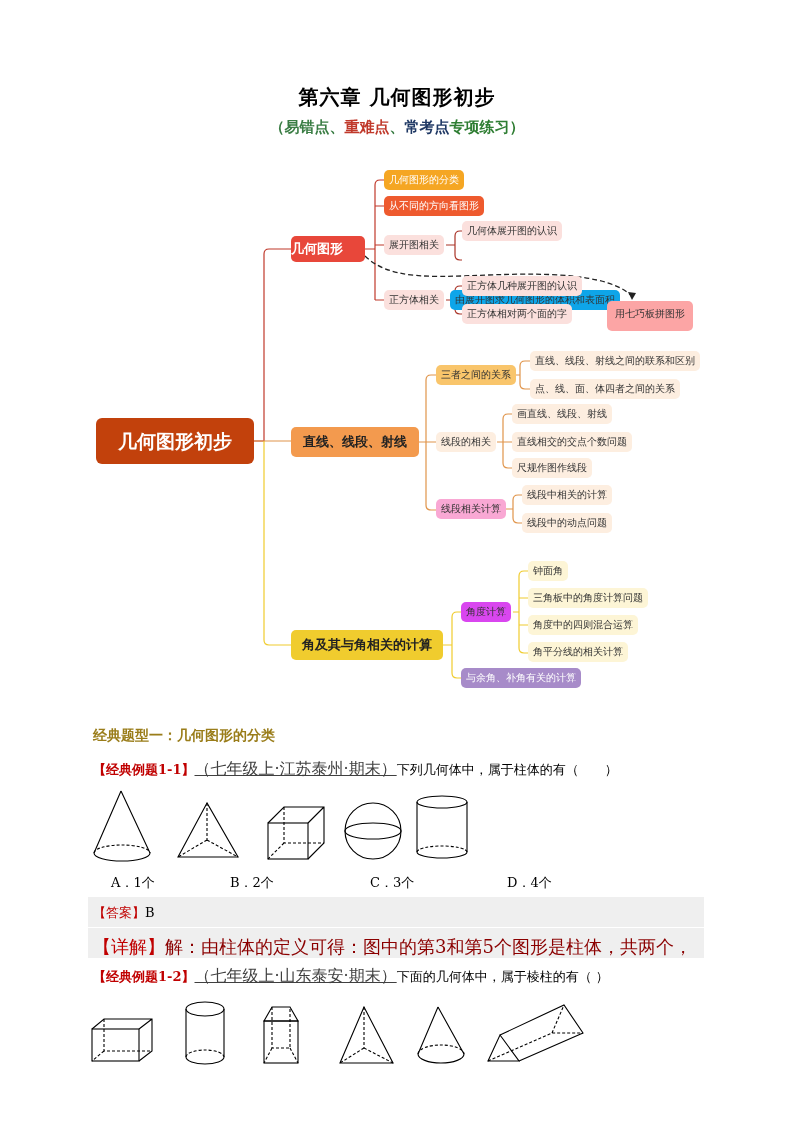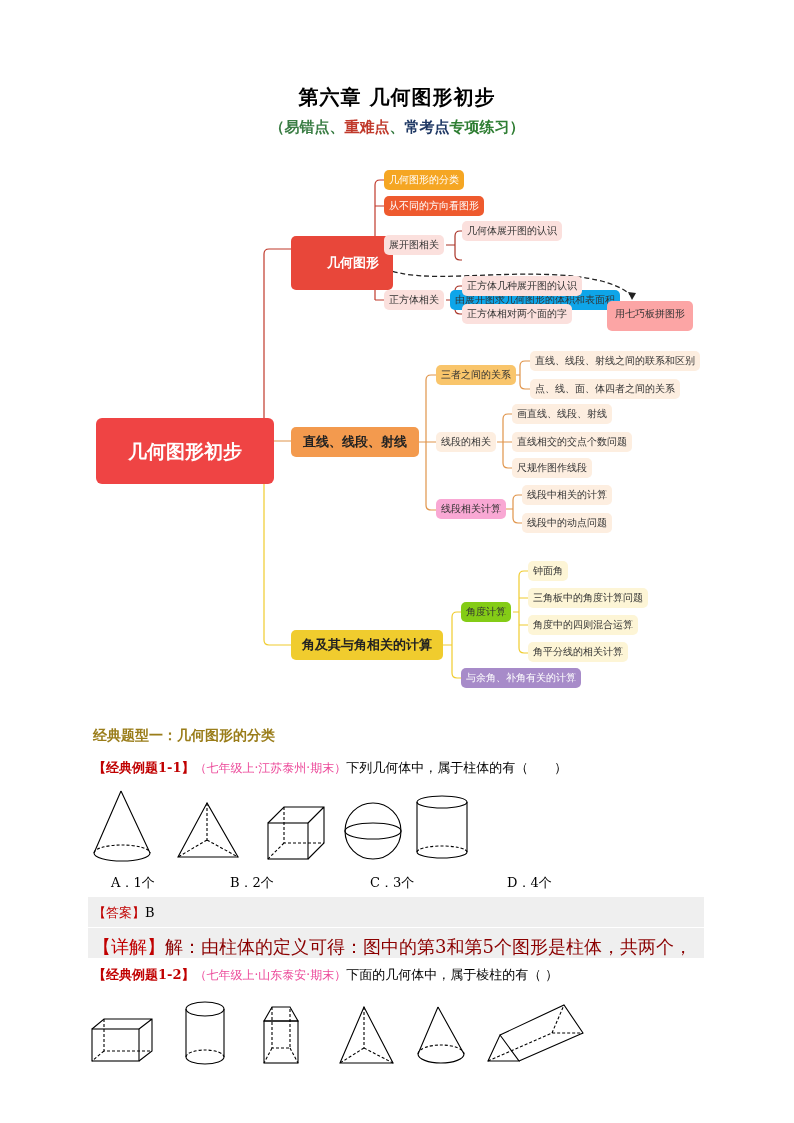--- a/index.html
+++ b/index.html
@@ -11,35 +11,35 @@
     .subtitle { left: 0; width: 794px; top: 118px; text-align: center; font-size: 15px; font-weight: bold;
                 font-family: "DejaVu Serif", serif; }
     .c-green { color: #3a7d44; margin-top: 44px; }
     .c-red { color: #c0392b; }
     .c-navy { color: #1f3864; }
     .c-dgreen { color: #2e7d32; }
 
     svg.mm { position: absolute; left: 0; top: 0; }
     .node { position: absolute; border-radius: 5px; font-size: 10px; line-height: 20px; height: 20px;
             padding: 0 5px; white-space: nowrap; color: #333; }
-    .root { left: 96px; top: 418px; width: 158px; height: 46px; line-height: 46px; background: #ef4444;
-            color: #fff; font-size: 19px; font-weight: bold; text-align: center; border-radius: 6px; padding: 10px; }
+    .root { left: 96px; top: 418px; width: 158px; height: 46px; line-height: 46px; background: #c2410c;
+            color: #fff; font-size: 19px; font-weight: bold; text-align: center; border-radius: 6px; padding: 0; }
     .b1 { left: 291px; top: 236px; width: 74px; height: 26px; line-height: 26px; background: #e8473a;
-          color: #fff; font-size: 13px; font-weight: bold; text-align: right; padding: 14px; }
+          color: #fff; font-size: 13px; font-weight: bold; text-align: left; padding: 0; }
     .b2 { left: 291px; top: 427px; width: 128px; height: 30px; line-height: 30px; background: #f39a4e;
           color: #222; font-size: 13px; font-weight: bold; text-align: center; padding: 0; }
     .b3 { left: 291px; top: 630px; width: 152px; height: 30px; line-height: 30px; background: #f0cc2e;
           color: #222; font-size: 13px; font-weight: bold; text-align: center; padding: 0; }
 
     .sec-title { left: 93px; top: 727px; font-size: 14px; font-weight: bold; color: #9a7d1a;
                  font-family: Liberation Mono, monospace; }
     .qline { left: 93px; top: 759px; font-size: 13px; font-family: "DejaVu Serif", serif; white-space: nowrap; }
     .qline2 { left: 93px; top: 966px; font-size: 13px; font-family: "DejaVu Serif", serif; white-space: nowrap; }
     .qtag { color: #c00000; font-weight: bold; }
-    .qsrc { color: #ec4899; font-size: 12px; }
+    .qsrc { color: #404040; font-size: 16px; text-decoration: underline; }
     .opts span { position: absolute; top: 874px; font-size: 13px; font-family: "DejaVu Serif", serif; }
     .ansbox { left: 88px; top: 897px; width: 616px; height: 30px; background: #efefef; }
     .detbox { left: 88px; top: 928px; width: 616px; height: 30px; background: #efefef; }
     .ans-text { left: 93px; top: 904px; font-size: 13px; font-family: "DejaVu Serif", serif; }
     .det-text { left: 93px; top: 935px; font-size: 18px; font-family: "DejaVu Serif", serif; color: #8b0000; }
     .bracket { color: #c00000; }
     svg.shapes { position: absolute; }
   </style>
 </head>
 <body>
@@ -89,21 +89,21 @@
 <div class="node" style="left:530px;top:379px;background:#fdeee0;">点、线、面、体四者之间的关系</div>
 <div class="node" style="left:436px;top:432px;background:#fdeee0;">线段的相关</div>
 <div class="node" style="left:512px;top:404px;background:#fdeee0;">画直线、线段、射线</div>
 <div class="node" style="left:512px;top:432px;background:#fdeee0;">直线相交的交点个数问题</div>
 <div class="node" style="left:512px;top:458px;background:#fdeee0;">尺规作图作线段</div>
 <div class="node" style="left:436px;top:499px;background:#f9a8d4;">线段相关计算</div>
 <div class="node" style="left:522px;top:485px;background:#fdeee0;">线段中相关的计算</div>
 <div class="node" style="left:522px;top:513px;background:#fdeee0;">线段中的动点问题</div>
 
 <div class="node b3">角及其与角相关的计算</div>
-<div class="node" style="left:461px;top:602px;background:#84cc16;">角度计算</div>
+<div class="node" style="left:461px;top:602px;background:#d946ef;">角度计算</div>
 <div class="node" style="left:528px;top:561px;background:#fdf5d6;">钟面角</div>
 <div class="node" style="left:528px;top:588px;background:#fdf5d6;">三角板中的角度计算问题</div>
 <div class="node" style="left:528px;top:615px;background:#fdf5d6;">角度中的四则混合运算</div>
 <div class="node" style="left:528px;top:642px;background:#fdf5d6;">角平分线的相关计算</div>
 <div class="node" style="left:461px;top:668px;background:#a78bc9;color:#fff;">与余角、补角有关的计算</div>
 
 <div class="abs sec-title">经典题型一：几何图形的分类</div>
 
 <div class="abs qline">
   <span class="qtag">【经典例题1-1】</span><span class="qsrc">（七年级上·江苏泰州·期末）</span><span>下列几何体中，属于柱体的有（　　）</span>

